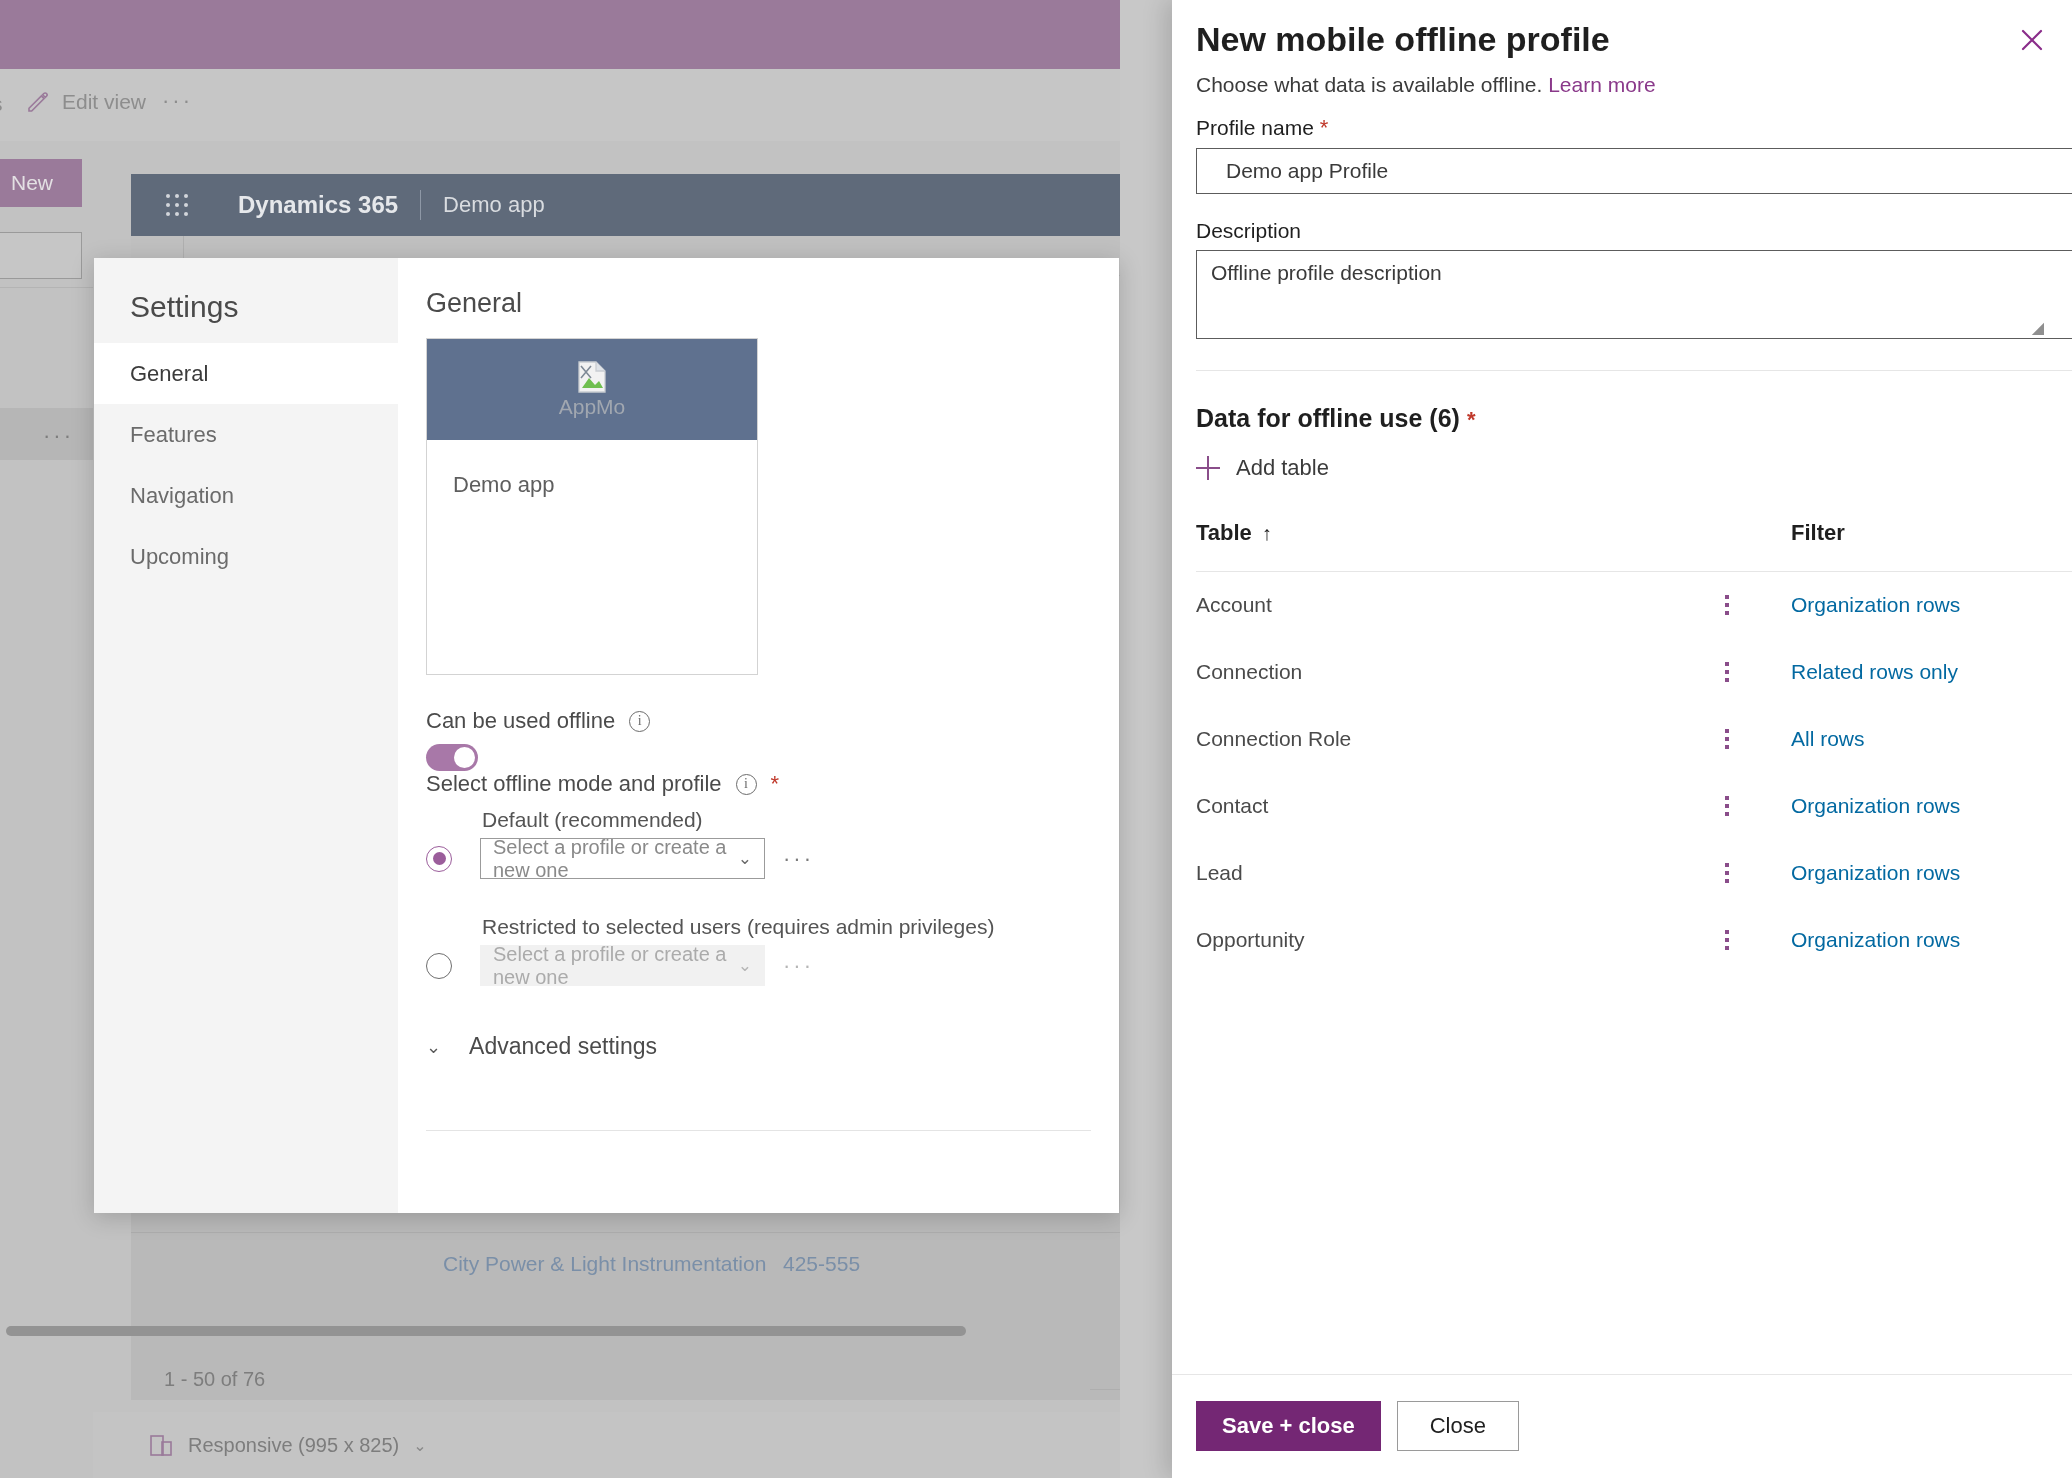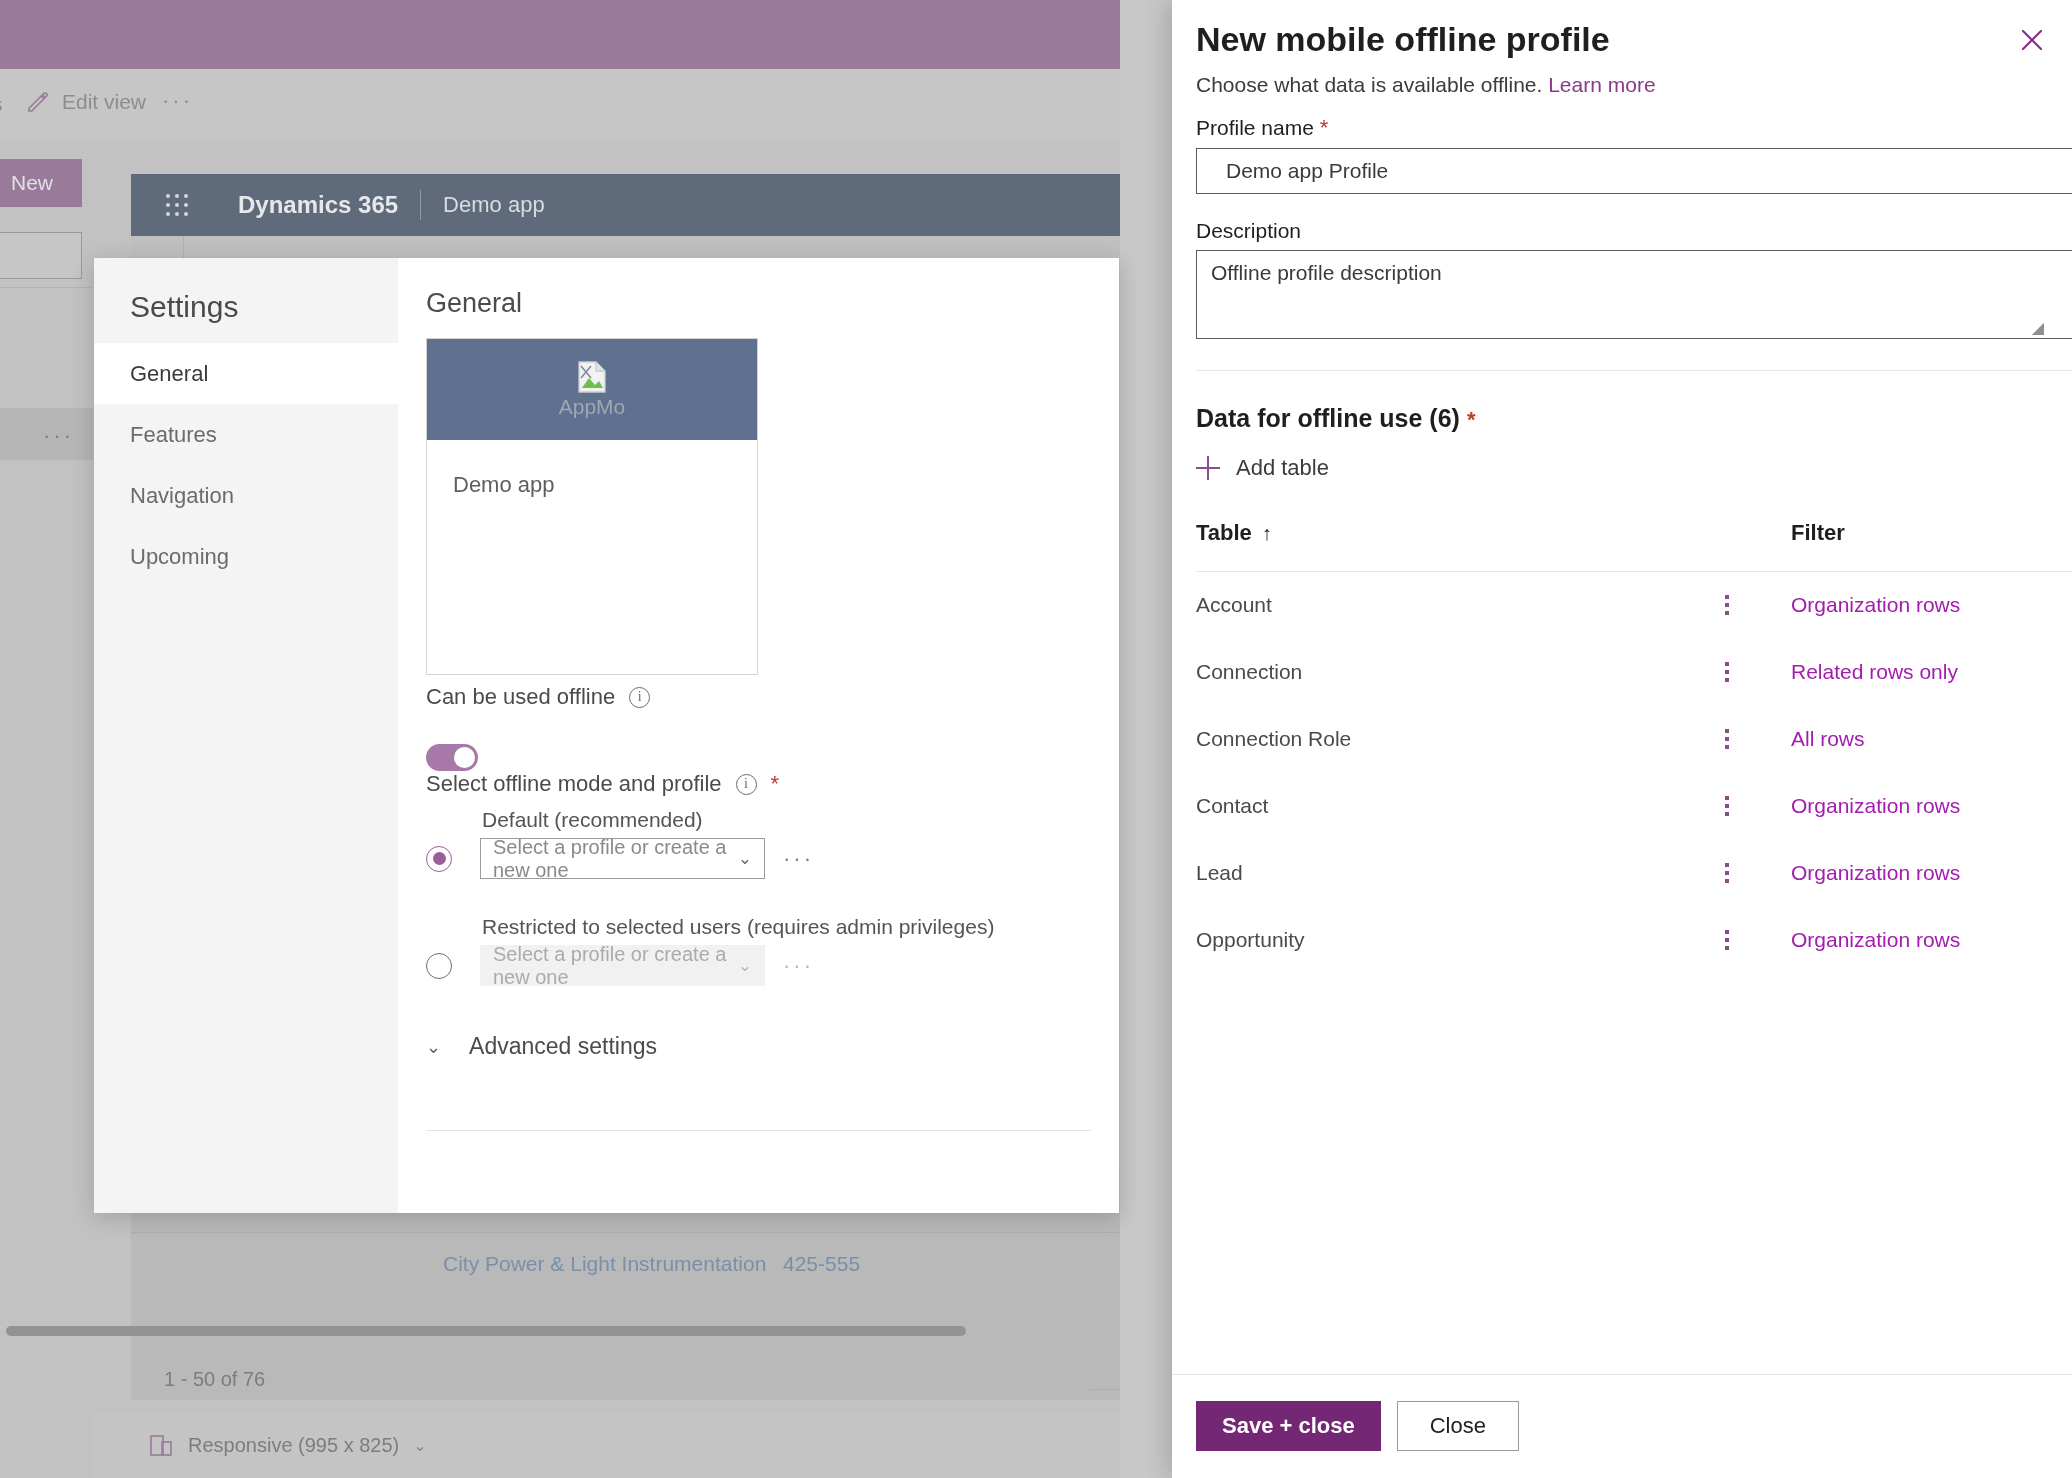--- a/index.html
+++ b/index.html
@@ -140,21 +140,21 @@
     width: 330px; height: 101px; background: #5f718f;
     display: flex; flex-direction: column; align-items: center; justify-content: center;
   }
   .broken-img {
     width: 28px; height: 32px; position: relative;
   }
   .app-card-alt { color: #a1a7b0; font-size: 21px; margin-top: 2px; }
   .app-card-name { margin: 32px 0 0 26px; color: #5e5e5e; font-size: 22px; }
 
   .offline-label {
-    position: absolute; left: 28px; top: 426px;
+    position: absolute; left: 28px; top: 450px;
     display: flex; align-items: center; gap: 14px; color: #4b4b4b; font-size: 22px;
   }
   .info-circle {
     width: 21px; height: 21px; border-radius: 50%; border: 1.7px solid #6b6b6b;
     display: inline-flex; align-items: center; justify-content: center;
     font-size: 14px; color: #6b6b6b; font-family: "Liberation Serif", serif; line-height: 1;
   }
   .toggle {
     position: absolute; left: 28px; top: 486px; width: 52px; height: 27px;
     background: #a878a8; border-radius: 14px;
@@ -261,21 +261,21 @@
     font-size: 21px; color: #4a4a4a;
   }
   .tbl-row .c-kebab {
     position: absolute; left: 519px; top: 50%; transform: translateY(-50%);
     width: 24px; height: 24px; display: flex; flex-direction: column;
     align-items: center; justify-content: center; gap: 4px; cursor: pointer;
   }
   .tbl-row .c-kebab i { width: 4px; height: 4px; background: #8a4d8a; display: block; }
   .tbl-row .c-filter {
     position: absolute; left: 595px; top: 50%; transform: translateY(-50%);
-    font-size: 21px; color: #a21caf;
+    font-size: 21px; color: #0369a1;
   }
 
   .panel-footer-rule { position: absolute; left: 0; top: 1374px; width: 964px; height: 1px; background: #e6e6e6; }
   .panel-footer {
     position: absolute; left: 24px; top: 1401px; display: flex; align-items: center; gap: 16px;
   }
   .btn-primary {
     height: 50px; padding: 0 26px; background: #742774; color: #fff;
     border: none; font-size: 22px; font-weight: bold; cursor: pointer;
     font-family: "Liberation Sans", sans-serif;

